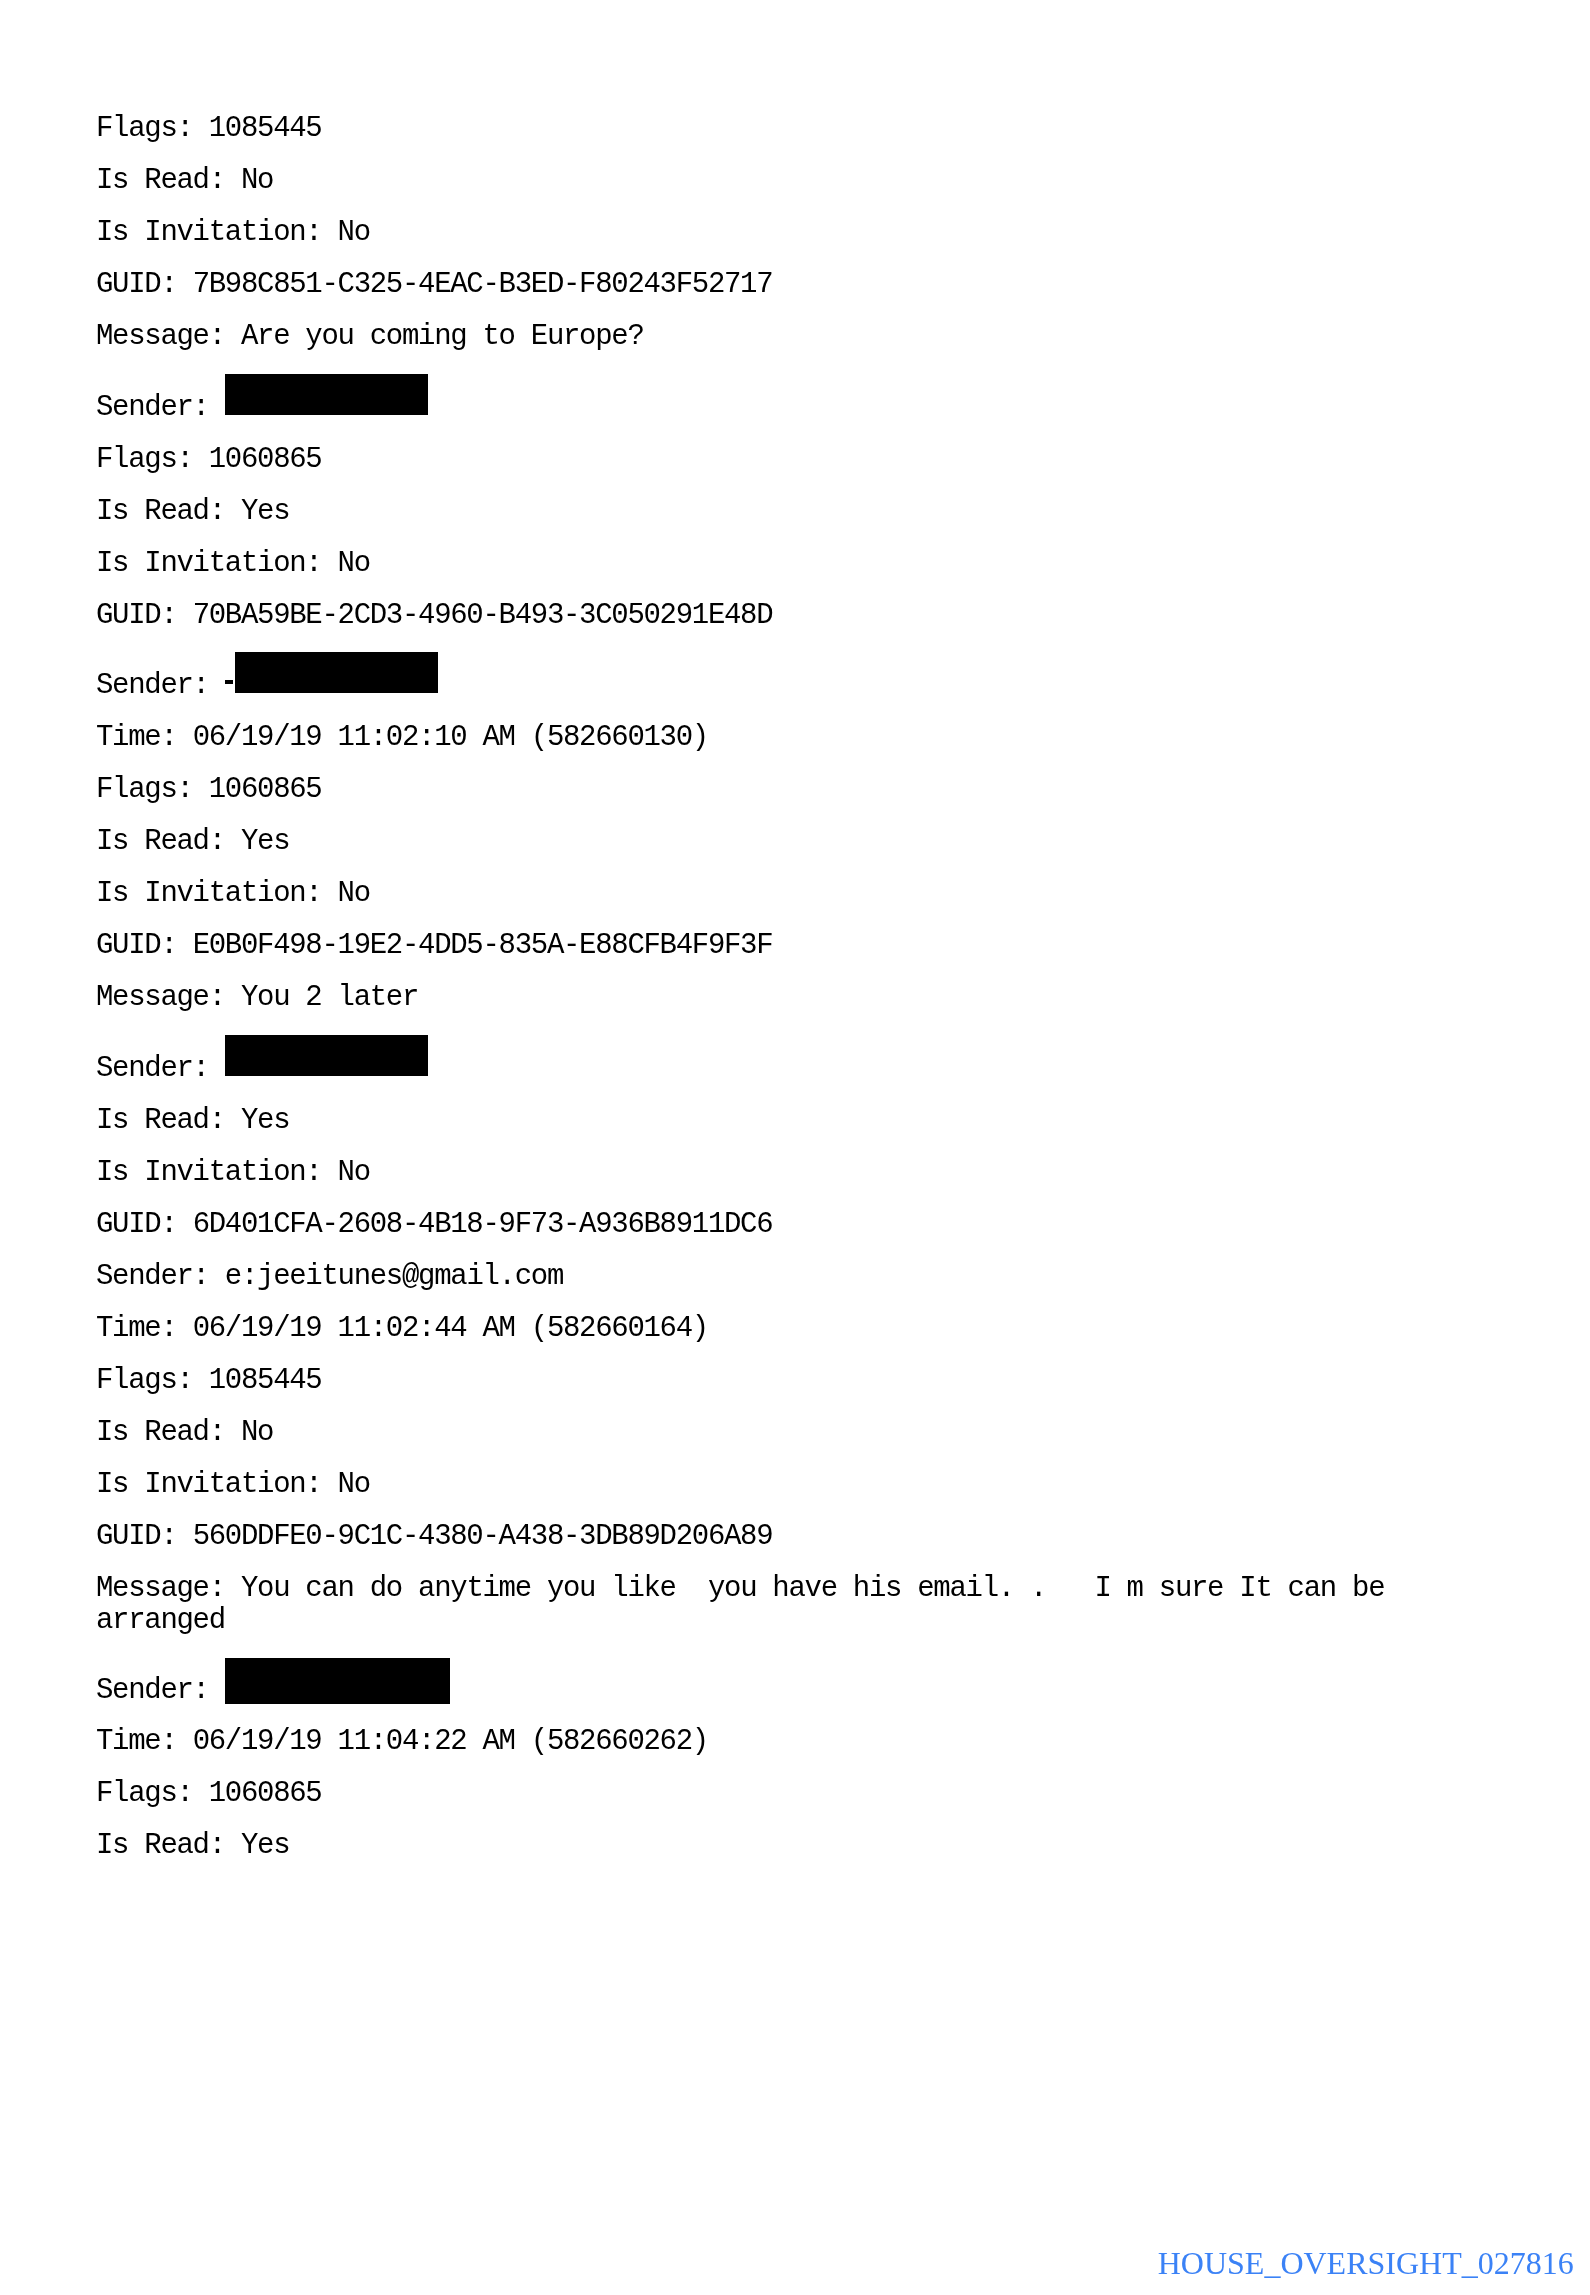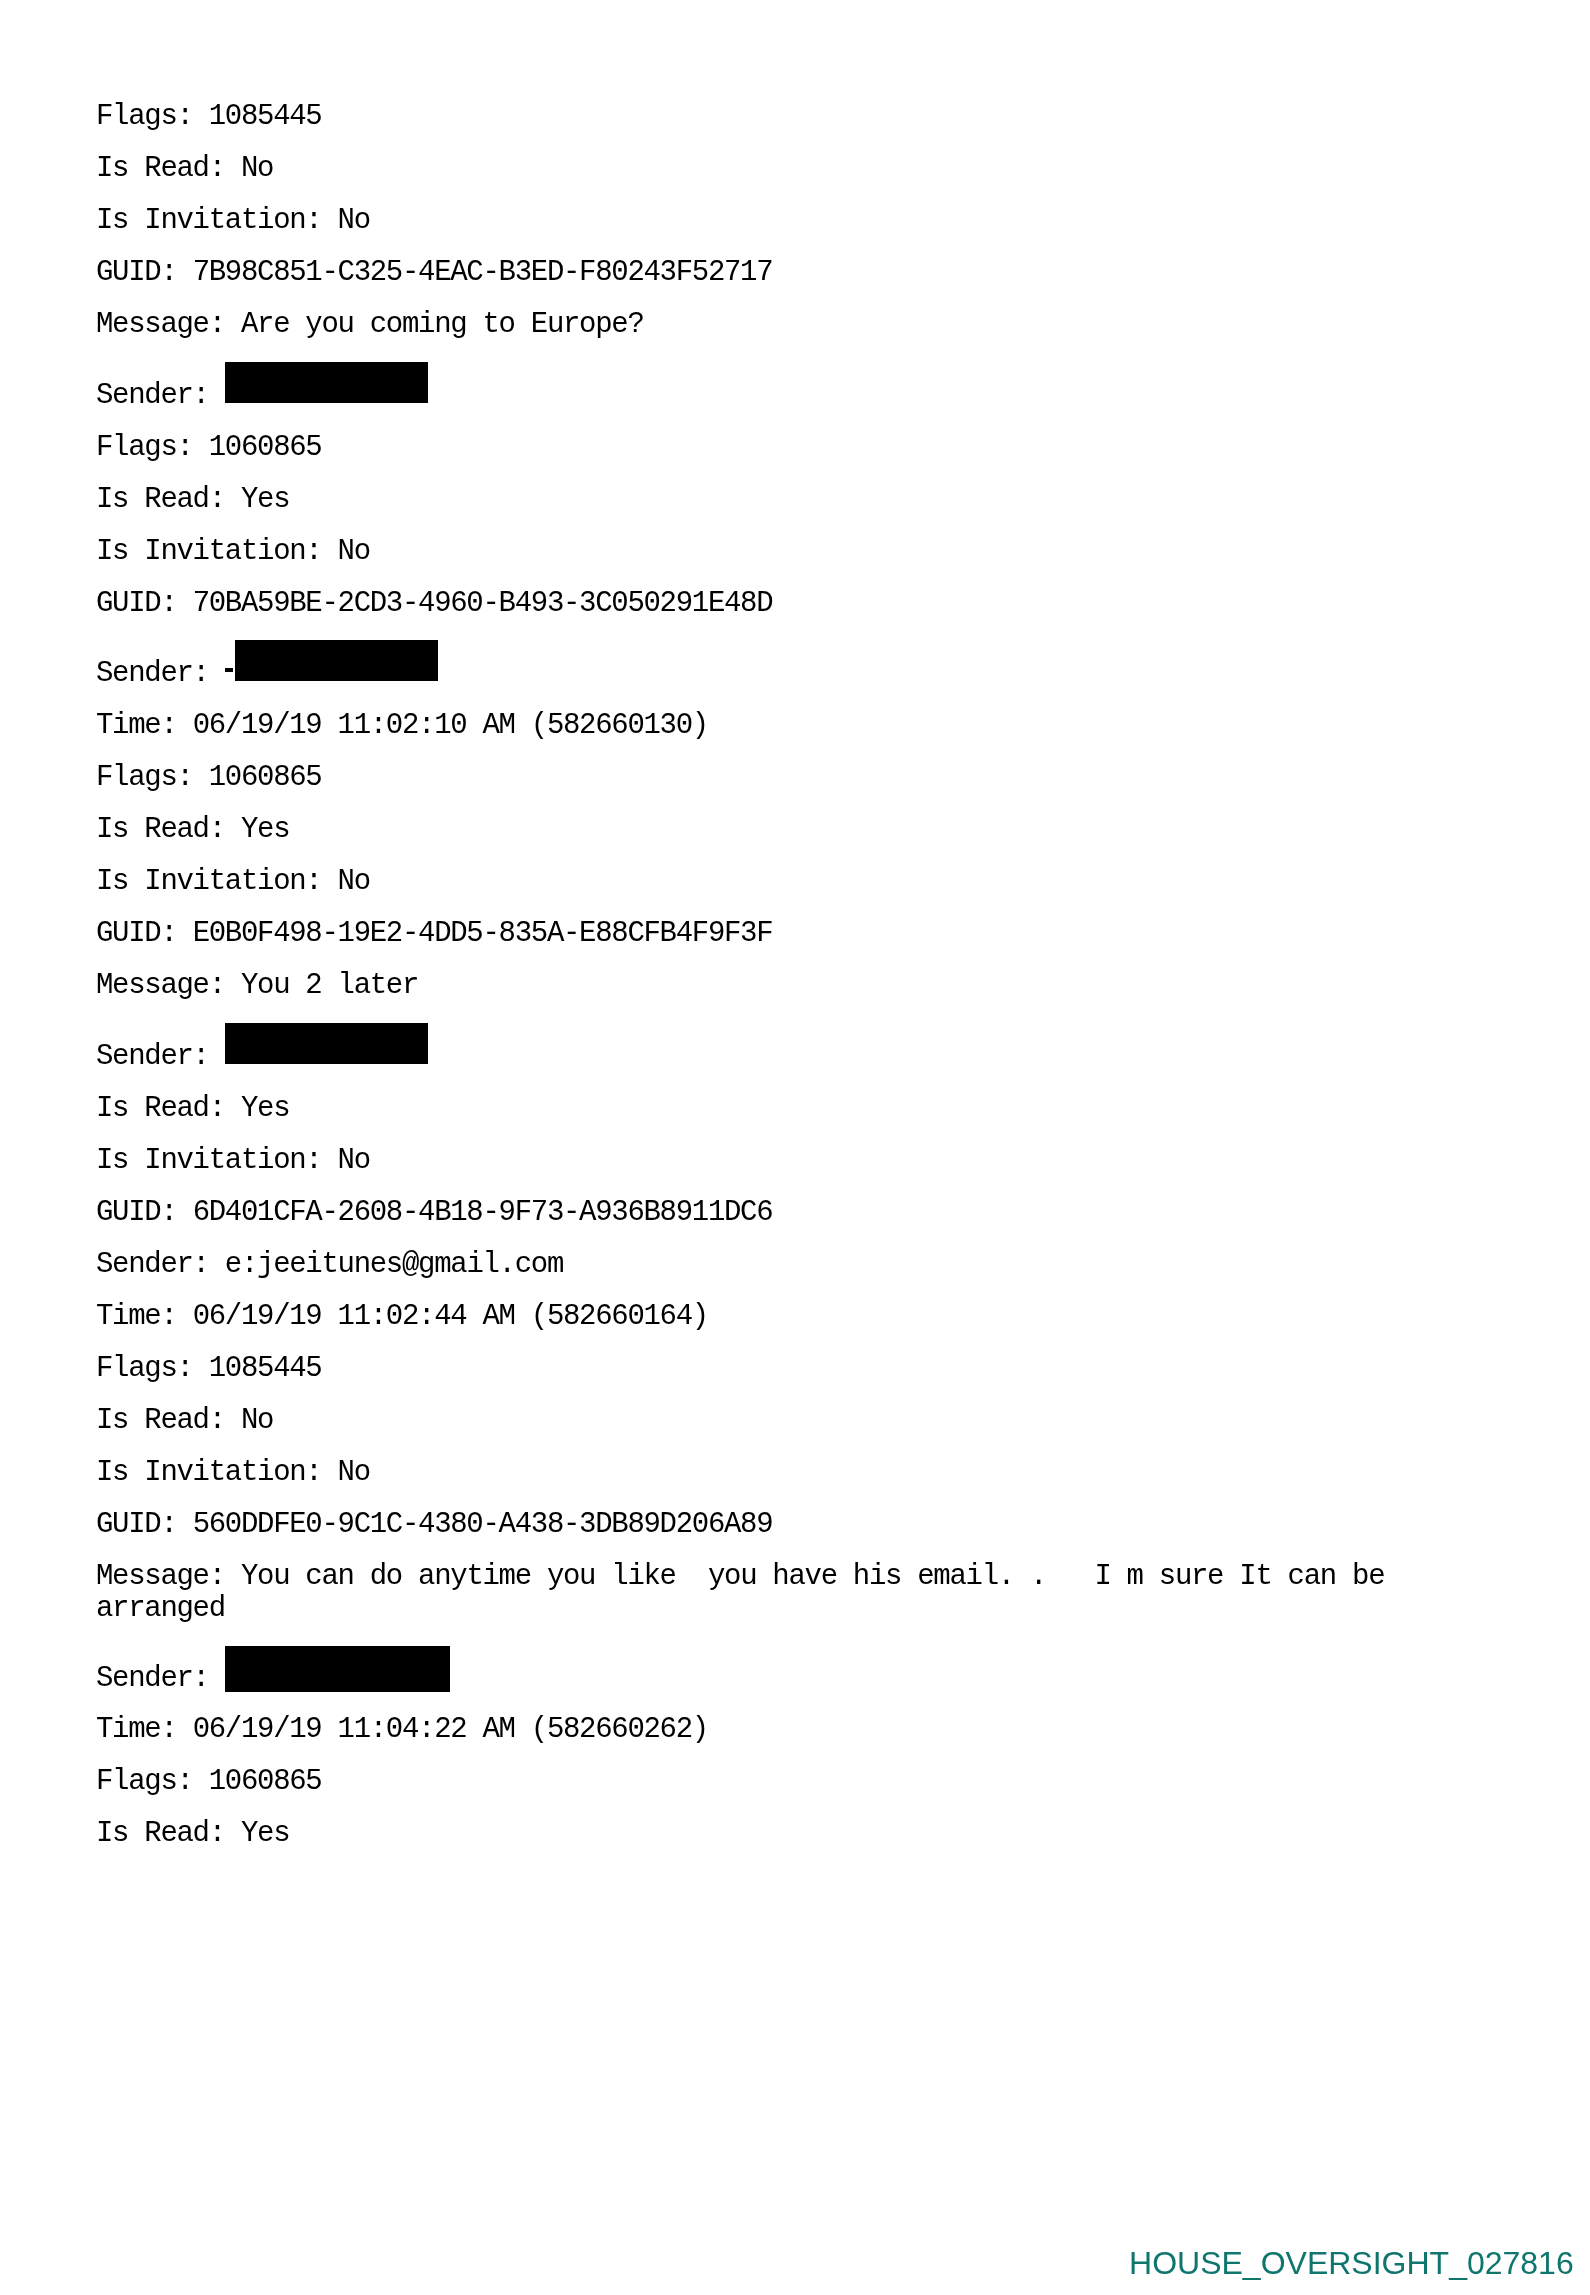--- a/index.html
+++ b/index.html
@@ -16,20 +16,21 @@
     overflow: hidden;
   }
   .page-content {
     position: absolute;
     left: 96px;
     top: 101px;
     width: 1386px;
   }
   .record {
     margin-bottom: 20.5px;
+    margin-top: 12px;
   }
   .line {
     font-size: 29px;
     letter-spacing: -1.3px;
     line-height: 32px;
     margin-bottom: 20px;
     white-space: pre-wrap;
     color: #000000;
   }
   .redaction-bar {
@@ -49,24 +50,24 @@
     width: 8.3px;
     height: 3.9px;
     background: #000000;
     vertical-align: 9px;
     margin-right: 1.9px;
   }
   .bates-footer {
     position: absolute;
     right: 17.3px;
     top: 2245px;
-    font-family: Liberation Sans, sans-serif;
+    font-family: Liberation Serif, serif;
     font-size: 32px;
     letter-spacing: 0px;
-    color: #0f766e;
+    color: #3b82f6;
   }
 </style>
 </head>
 <body>
 
 <div class="page-content">
 
   <div class="record">
     <div class="line"><span>Flags:</span> <span>1085445</span></div>
     <div class="line"><span>Is Read:</span> <span>No</span></div>

